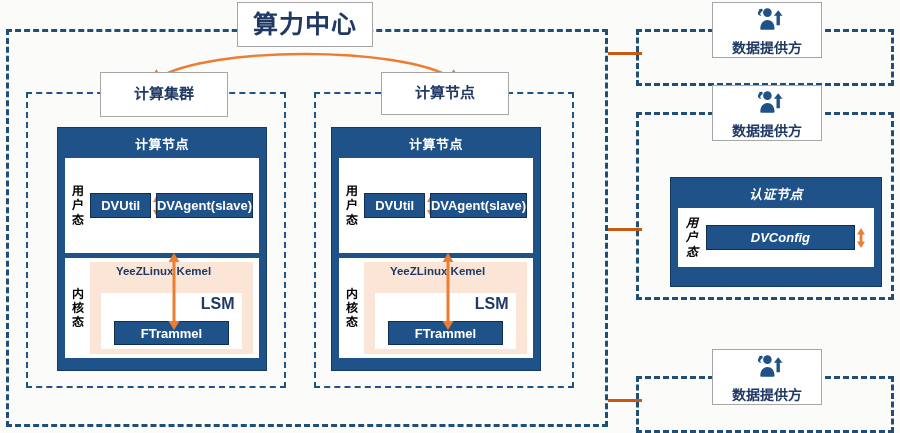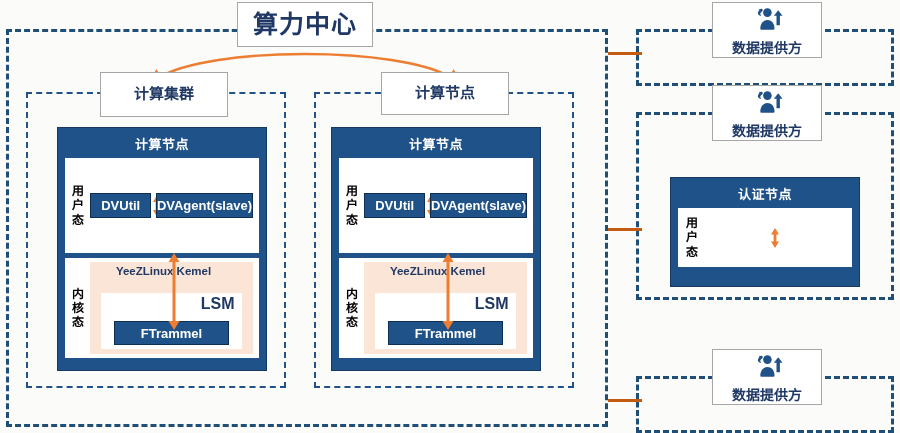--- a/index.html
+++ b/index.html
@@ -266,30 +266,31 @@
       <svg viewBox="0 0 34 30" width="34" height="30">
         <path d="M9.5,3.2c1.6-1.1,3.2-.5,3.3.9.1,1.3-1.4,1.7-2.1,2.6-.8,1.1-.3,2.4.9,3.1-1.8.1-3.4-.9-3.7-2.4-.3-1.6,1.1-2.4,1.3-3.2.1-.5-.2-.9-.8-1z" fill="#1f5288"></path>
         <circle cx="17.4" cy="6.6" r="4.3" fill="#1f5288"></circle>
         <path d="M10.3,22.5c0-4.9,3.2-8.4,7.1-8.4s7.1,3.5,7.1,8.4c0,.8-.3,1.2-1,1.2H11.3c-.7,0-1-.4-1-1.2z" fill="#1f5288"></path>
         <path d="M28.2,4.2l4.3,5.6h-2.6v9.4h-3.4V9.8h-2.6z" fill="#1f5288"></path>
       </svg>
     </span>
     <span class="provider-label">数据提供方</span>
   </div>
 
-  <div class="abs node" style="left:670px;top:177px;width:190px;height:110px;">
+  <div class="abs node" style="left:670px;top:177px;width:212px;height:110px;font-style:italic;">
     <div class="node-title">认证节点</div>
     <div class="node-body">
       <div class="layer" style="height:100%;">
         <div class="layer-tag" style="width:22px;">
           <span>用</span>
           <span>户</span>
           <span>态</span>
         </div>
         <div class="layer-content" style="padding:5px 8px 5px 3px;">
+          <div class="chip" style="height:25px;">DVConfig</div>
           <svg width="12" height="22" style="margin:2px 0;">
             <path d="M6,1 L10,7.5 L7.4,7.5 L7.4,14.5 L10,14.5 L6,21 L2,14.5 L4.6,14.5 L4.6,7.5 L2,7.5 z" fill="#ed7d31"></path>
           </svg>
         </div>
       </div>
     </div>
   </div>
   <div class="connector" style="left:608px;top:228px;width:34px;"></div>
 
   <div class="abs dashed" style="left:636px;top:376px;width:258px;height:57px;"></div>

